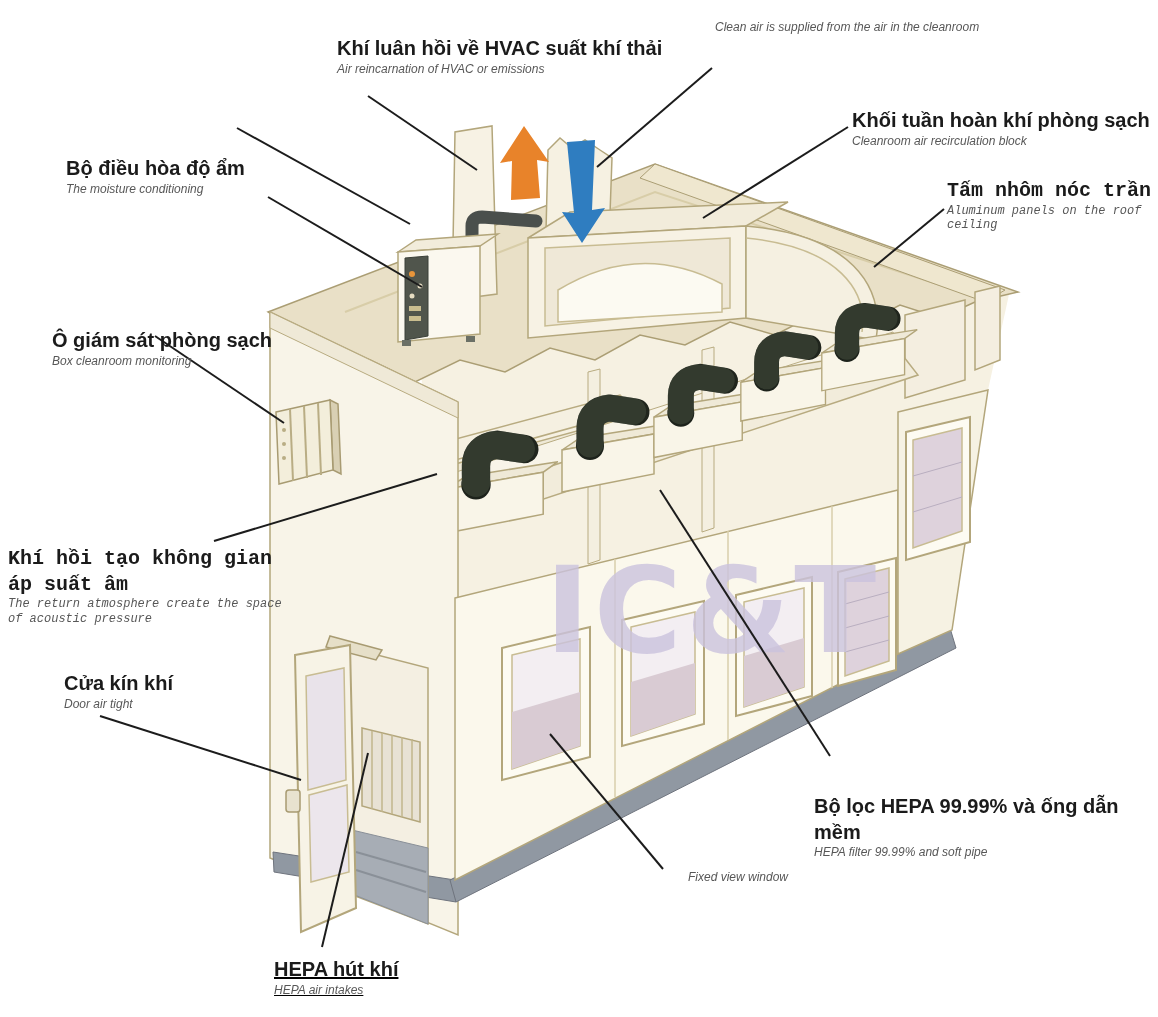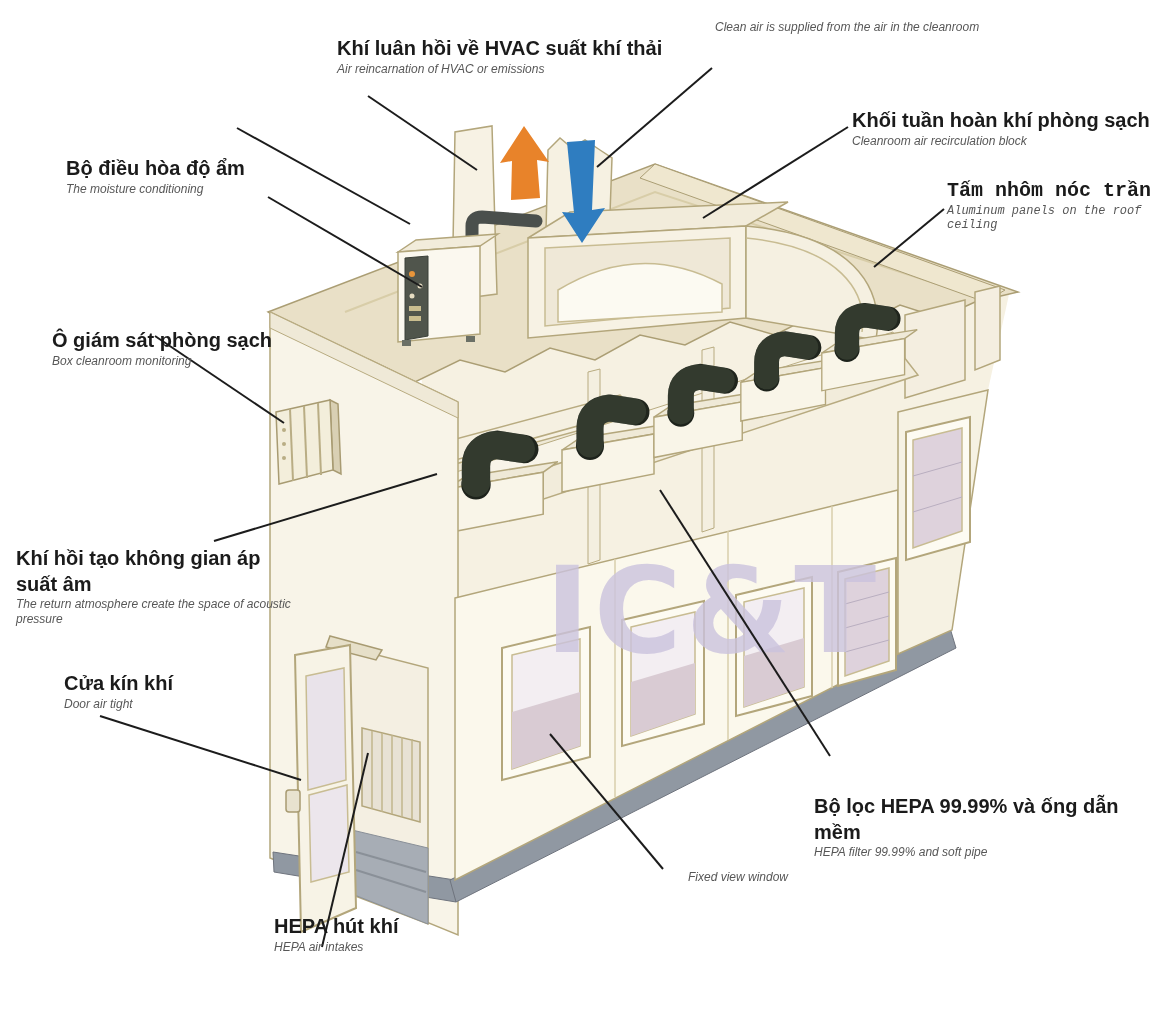--- a/index.html
+++ b/index.html
@@ -197,31 +197,31 @@
   <div class="label" style="left:947px;top:178px;width:205px;font-family:Liberation Mono, monospace;">
     <div class="vn">Tấm nhôm nóc trần</div>
     <div class="en">Aluminum panels on the roof ceiling</div>
   </div>
 
   <div class="label" style="left:52px;top:283px;margin-top:45px;">
     <div class="vn">Ô giám sát phòng sạch</div>
     <div class="en">Box cleanroom monitoring</div>
   </div>
 
-  <div class="label" style="left:16px;top:546px;width:285px;">
+  <div class="label" style="left:8px;top:546px;width:285px;font-family:Liberation Mono, monospace;">
     <div class="vn">Khí hồi tạo không gian áp suất âm</div>
     <div class="en">The return atmosphere  create the space of acoustic pressure</div>
   </div>
 
   <div class="label" style="left:64px;top:671px;">
     <div class="vn">Cửa kín khí</div>
     <div class="en">Door air tight</div>
   </div>
 
-  <div class="label" style="left:274px;top:914px;">
+  <div class="label" style="left:274px;top:957px;text-decoration:underline;">
     <div class="vn">HEPA hút khí</div>
     <div class="en">HEPA air intakes</div>
   </div>
 
   <div class="label" style="left:688px;top:870px;">
     <div class="en">Fixed view window</div>
   </div>
 
   <div class="label" style="left:814px;top:760px;margin-top:34px;">
     <div class="vn">Bộ lọc HEPA 99.99% và ống dẫn mềm</div>

